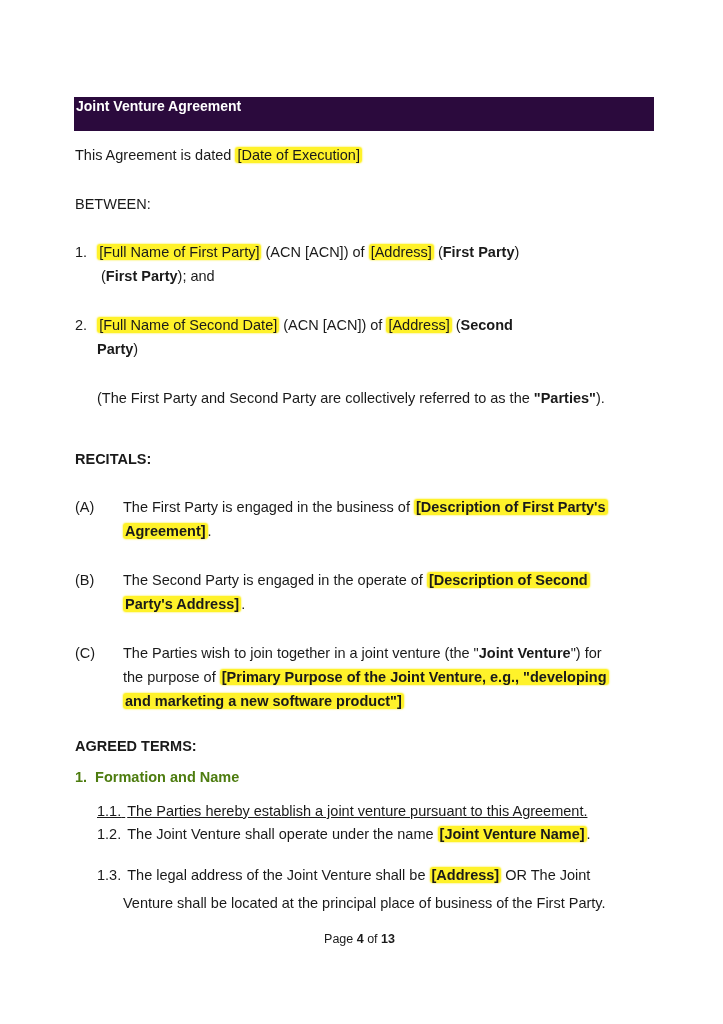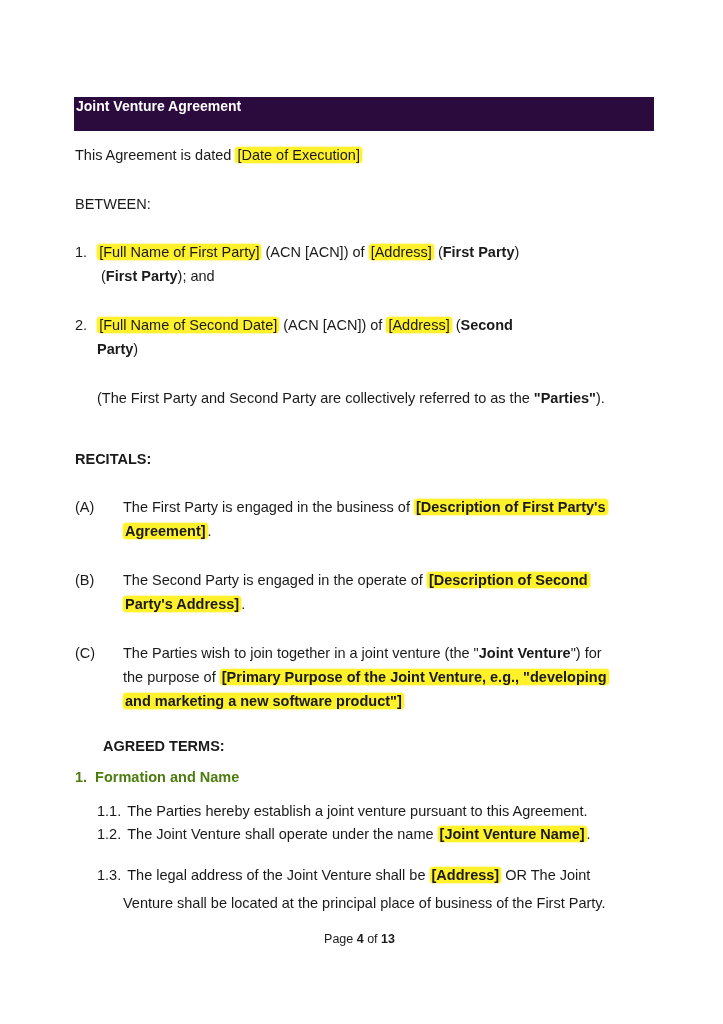--- a/index.html
+++ b/index.html
@@ -74,27 +74,27 @@
 <div class="abs" style="left:123px; top:641px;">
   <span>The Parties wish to join together in a joint venture (the "</span><b>Joint Venture</b><span>") for</span>
 </div>
 <div class="abs" style="left:123px; top:665px;">
   <span>the purpose of </span><b class="hl">[Primary Purpose of the Joint Venture, e.g., "developing</b>
 </div>
 <div class="abs" style="left:123px; top:689px;">
   <b class="hl">and marketing a new software product"]</b>
 </div>
 
-<div class="abs heading" style="left:75px; top:734px;margin-left:28px;">AGREED TERMS:</div>
+<div class="abs heading" style="left:75px; top:734px;">AGREED TERMS:</div>
 
 <div class="abs purple" style="left:75px; top:765px;">
   <span>1.</span><span style="display:inline-block; width:8px;"></span><span>Formation and Name</span>
 </div>
 
-<div class="abs" style="left:97px; top:799px;">
+<div class="abs" style="left:97px; top:799px;text-decoration:underline;">
   <span>1.1.</span>
   <span style="display:inline-block; width:2px;"></span><span>The Parties hereby establish a joint venture pursuant to this Agreement.</span>
 </div>
 <div class="abs" style="left:97px; top:822px;">
   <span>1.2.</span>
   <span style="display:inline-block; width:2px;"></span><span>The Joint Venture shall operate under the name </span><b class="hl">[Joint Venture Name]</b><span>.</span>
 </div>
 <div class="abs" style="left:97px; top:863px;">
   <span>1.3.</span>
   <span style="display:inline-block; width:2px;"></span><span>The legal address of the Joint Venture shall be </span><b class="hl">[Address]</b><span> OR The Joint</span>

